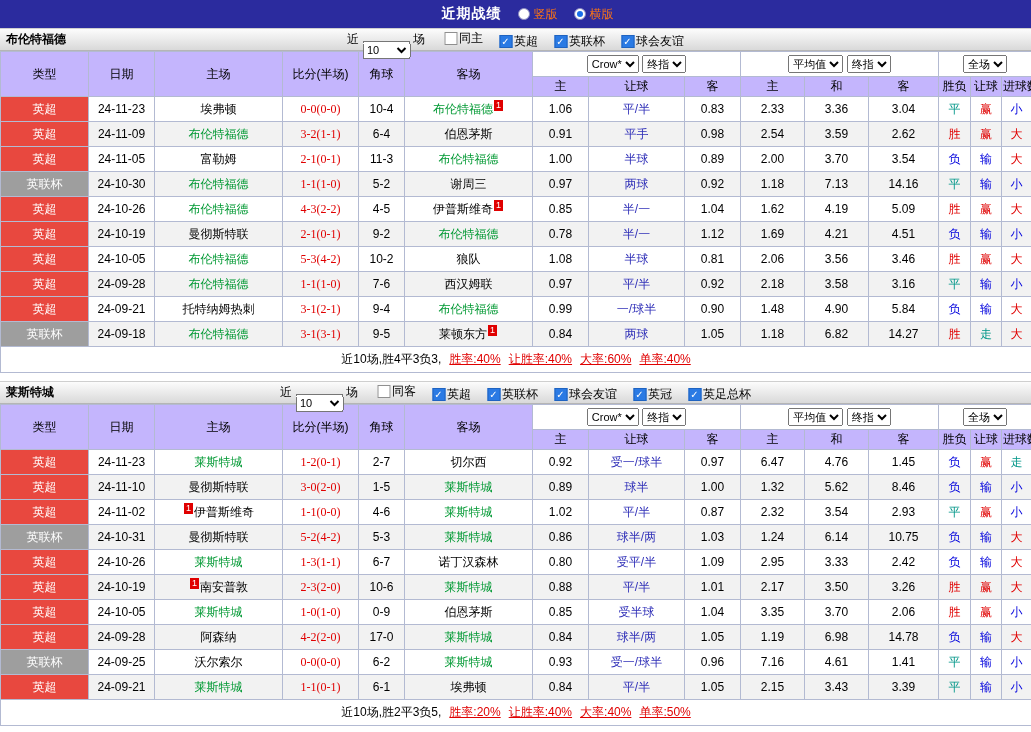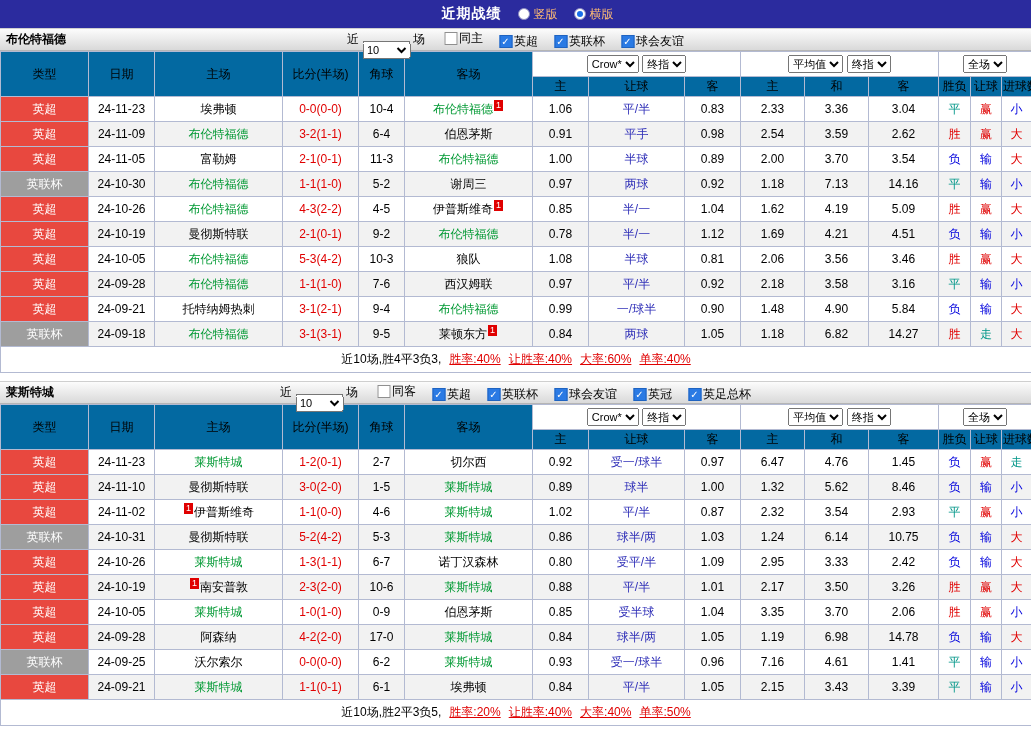--- a/index.html
+++ b/index.html
@@ -7,21 +7,21 @@
     width:1031px;
     font-family:"Liberation Sans","DejaVu Sans",sans-serif;
     font-size:12px; color:#000; background:#fff;
   }
   
   .topbar {
     height:28px; background:#2b2b9e;
     display:flex; align-items:center; justify-content:center; gap:16px;padding-left:24px;
   }
   .topbar .title { color:#fff; font-weight:bold; font-size:14px; letter-spacing:1px; }
-  .radio-label { color:#fdba74; display:inline-flex; align-items:center; gap:4px; cursor:pointer; }
+  .radio-label { color:#f97316; display:inline-flex; align-items:center; gap:4px; cursor:pointer; }
   .radio-dot {
     width:12px; height:12px; border-radius:50%; background:#fff;
     border:1px solid #8a8ac0; display:inline-block; position:relative;
   }
   .radio-dot.on::after {
     content:""; position:absolute; left:2px; top:2px; right:2px; bottom:2px;
     border-radius:50%; background:#1a6fe8;
   }
   
   .section-bar {
@@ -41,29 +41,29 @@
     display:inline-flex; align-items:center; justify-content:center;
     font-size:10px; line-height:11px; color:#fff; margin-right:2px;
   }
   .cb.checked { background:#2a7ae4; border-color:#1f63c0; }
   
   table.grid { width:1031px; border-collapse:collapse; table-layout:fixed; }
   .grid td {
     border:1px solid #b3bad2; text-align:center; height:25px;
     overflow:hidden; white-space:nowrap; padding:0 1px;
   }
-  thead td { background:#0369a1; }
+  thead td { background:#c4b5fd; }
   thead td.sel-cell { background:#ffffff; }
   .hdr-sub td { height:20px; }
   .sel-cell select { height:18px; font-size:11px; max-width:72px;text-align:center; }
   tbody tr.alt td { background:#f2f2f2; }
   tbody td { background:#fff; }
   td.lg-red  { background:#e8483f !important; color:#fff; }
   td.lg-gray { background:#9e9e9e !important; color:#fff; }
-  td.score { color:#e00000; }
+  td.score { color:#e00000;font-family:Liberation Serif, serif; }
   td.handicap { color:#3030b8;margin-left:11px; }
   .team-green { color:#009933; }
   .rank-badge {
     background:#e00000; color:#fff; font-size:9px; line-height:11px;
     padding:0 2px; display:inline-block; vertical-align:super; margin:0 1px;
   }
   .r-win  { color:#e00000; }
   .r-draw { color:#009688; }
   .r-lose { color:#0000dd; }
   td.summary { text-align:center; background:#fff; height:26px; }
@@ -260,21 +260,21 @@
         <td>4.51</td>
         <td class="r-lose">负</td>
         <td class="r-lose">输</td>
         <td class="r-lose">小</td>
       </tr>
       <tr>
         <td class="lg-red">英超</td>
         <td>24-10-05</td>
         <td><span class="team-green">布伦特福德</span></td>
         <td class="score">5-3(4-2)</td>
-        <td>10-3</td>
+        <td>10-2</td>
         <td><span>狼队</span></td>
         <td>1.08</td>
         <td class="handicap">半球</td>
         <td>0.81</td>
         <td>2.06</td>
         <td>3.56</td>
         <td>3.46</td>
         <td class="r-win">胜</td>
         <td class="r-win">赢</td>
         <td class="r-win">大</td>

